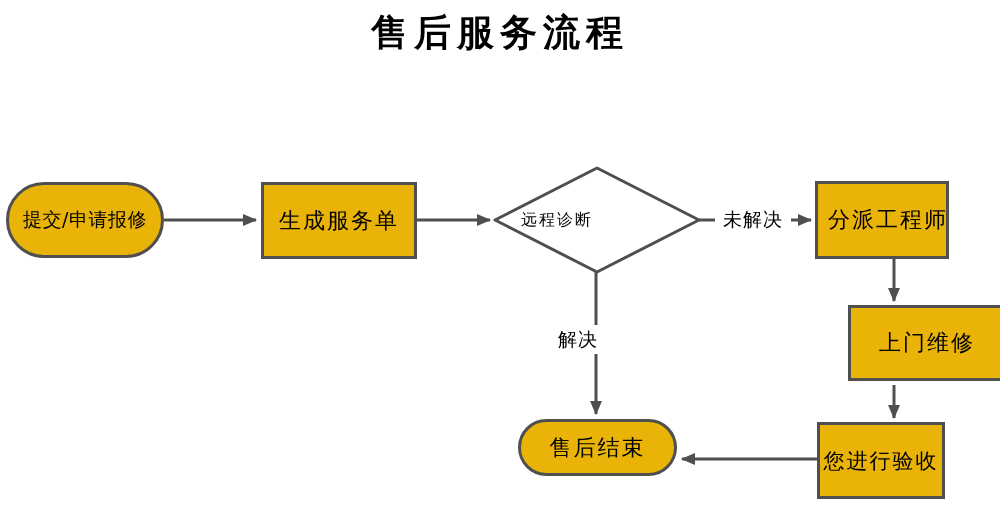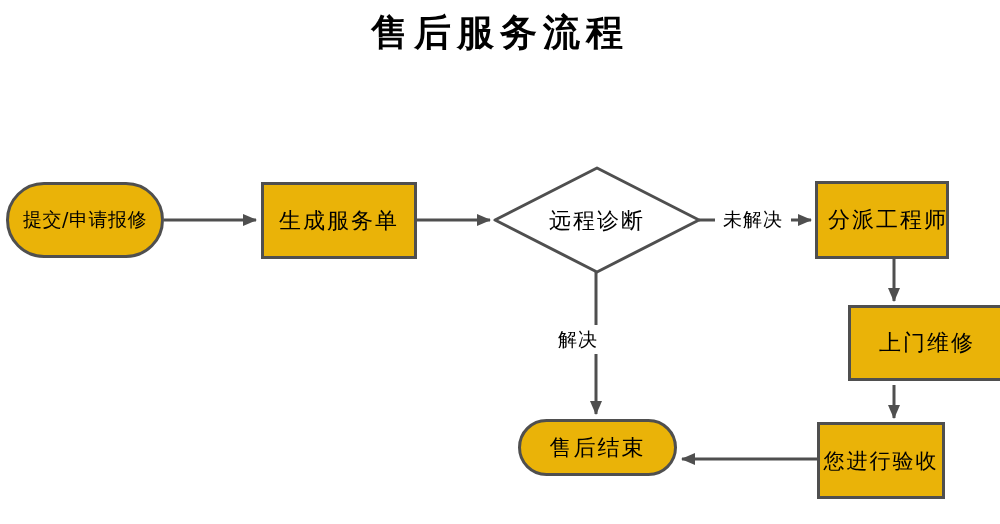--- a/index.html
+++ b/index.html
@@ -48,29 +48,28 @@
   }
   .terminator { border-radius: 40px; }
   .node-submit     { left: 6px;   top: 182px; width: 158px; height: 76px; font-size: 19px; letter-spacing: 0.5px; }
   .node-ticket     { left: 261px; top: 182px; width: 156px; height: 77px; }
   .node-dispatch   { left: 815px; top: 181px; width: 134px; height: 78px; padding-left: 12px; }
   .node-onsite     { left: 848px; top: 305px; width: 158px; height: 76px; }
   .node-acceptance { left: 817px; top: 422px; width: 128px; height: 77px; font-size: 21px; }
   .node-end        { left: 518px; top: 419px; width: 159px; height: 57px; }
   .diamond-label {
     position: absolute;
-    left: 497px;
+    left: 521px;
     top: 205px;
     width: 200px;
     height: 31px;
     display: flex;
     align-items: center;
-    justify-content: center;
     color: #000000;
-    font-size: 22px;
+    font-size: 16px;
     letter-spacing: 2px;
     white-space: nowrap;
     z-index: 2;
   }
   .edge-label {
     position: absolute;
     background: #ffffff;
     display: flex;
     align-items: center;
     justify-content: center;

